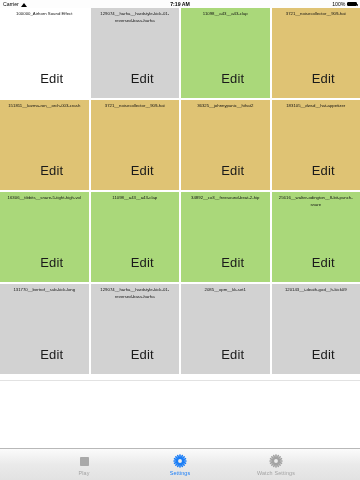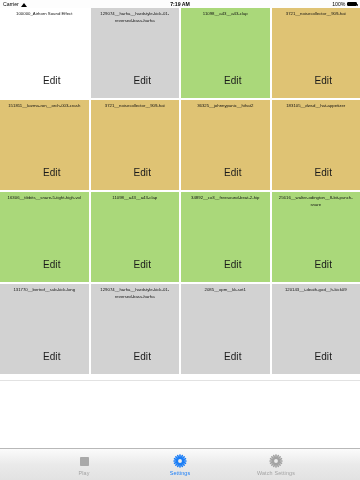--- a/index.html
+++ b/index.html
@@ -69,21 +69,21 @@
     color: #111;
     width: 100%;
     word-break: break-word;
     padding-top: 1px;
   }
   .pad-edit {
     position: absolute;
     left: 15px; right: 0;
     bottom: 12px;
     text-align: center;
-    font-size: 10px;
+    font-size: 13px;
     color: #1a1a1a;
     letter-spacing: 0.1px;
   }
 
   
   .filler {
     position: absolute;
     top: 380px; left: 0;
     width: 360px; height: 68px;
     background: #ffffff;

